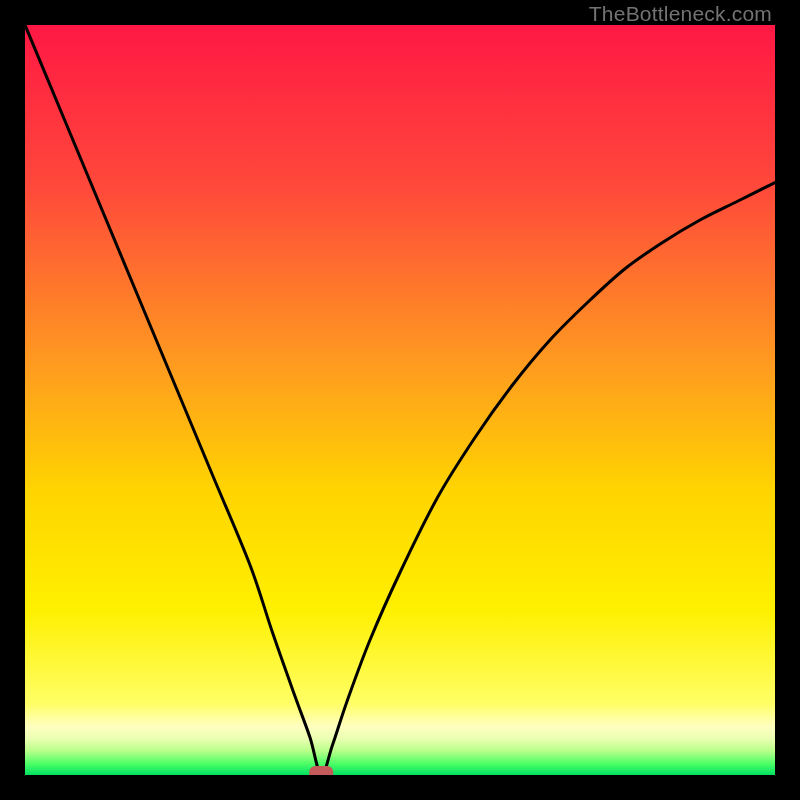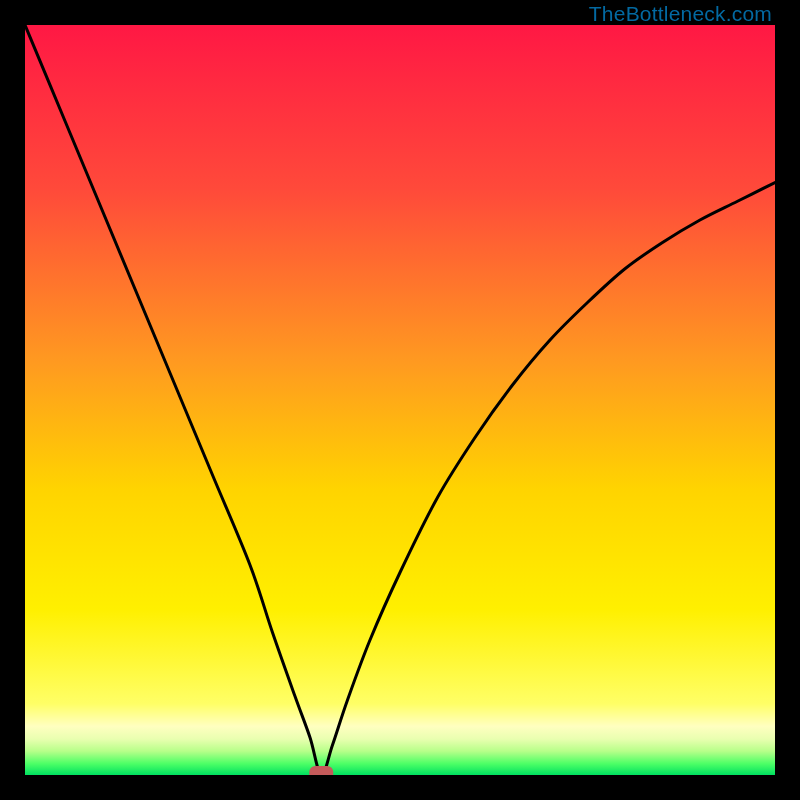--- a/index.html
+++ b/index.html
@@ -23,21 +23,21 @@
     position: absolute;
     left: 0;
     top: 0;
     width: 750px;
     height: 750px;
   }
   .watermark {
     position: absolute;
     top: 2px;
     right: 28px;
-    color: #0369a1;
+    color: #737373;
     font-size: 21px;
     font-weight: 500;
     letter-spacing: 0.2px;
     font-family: Arial, Helvetica, sans-serif;
   }
   svg { display: block; }
 </style>
 </head>
 <body>
 

